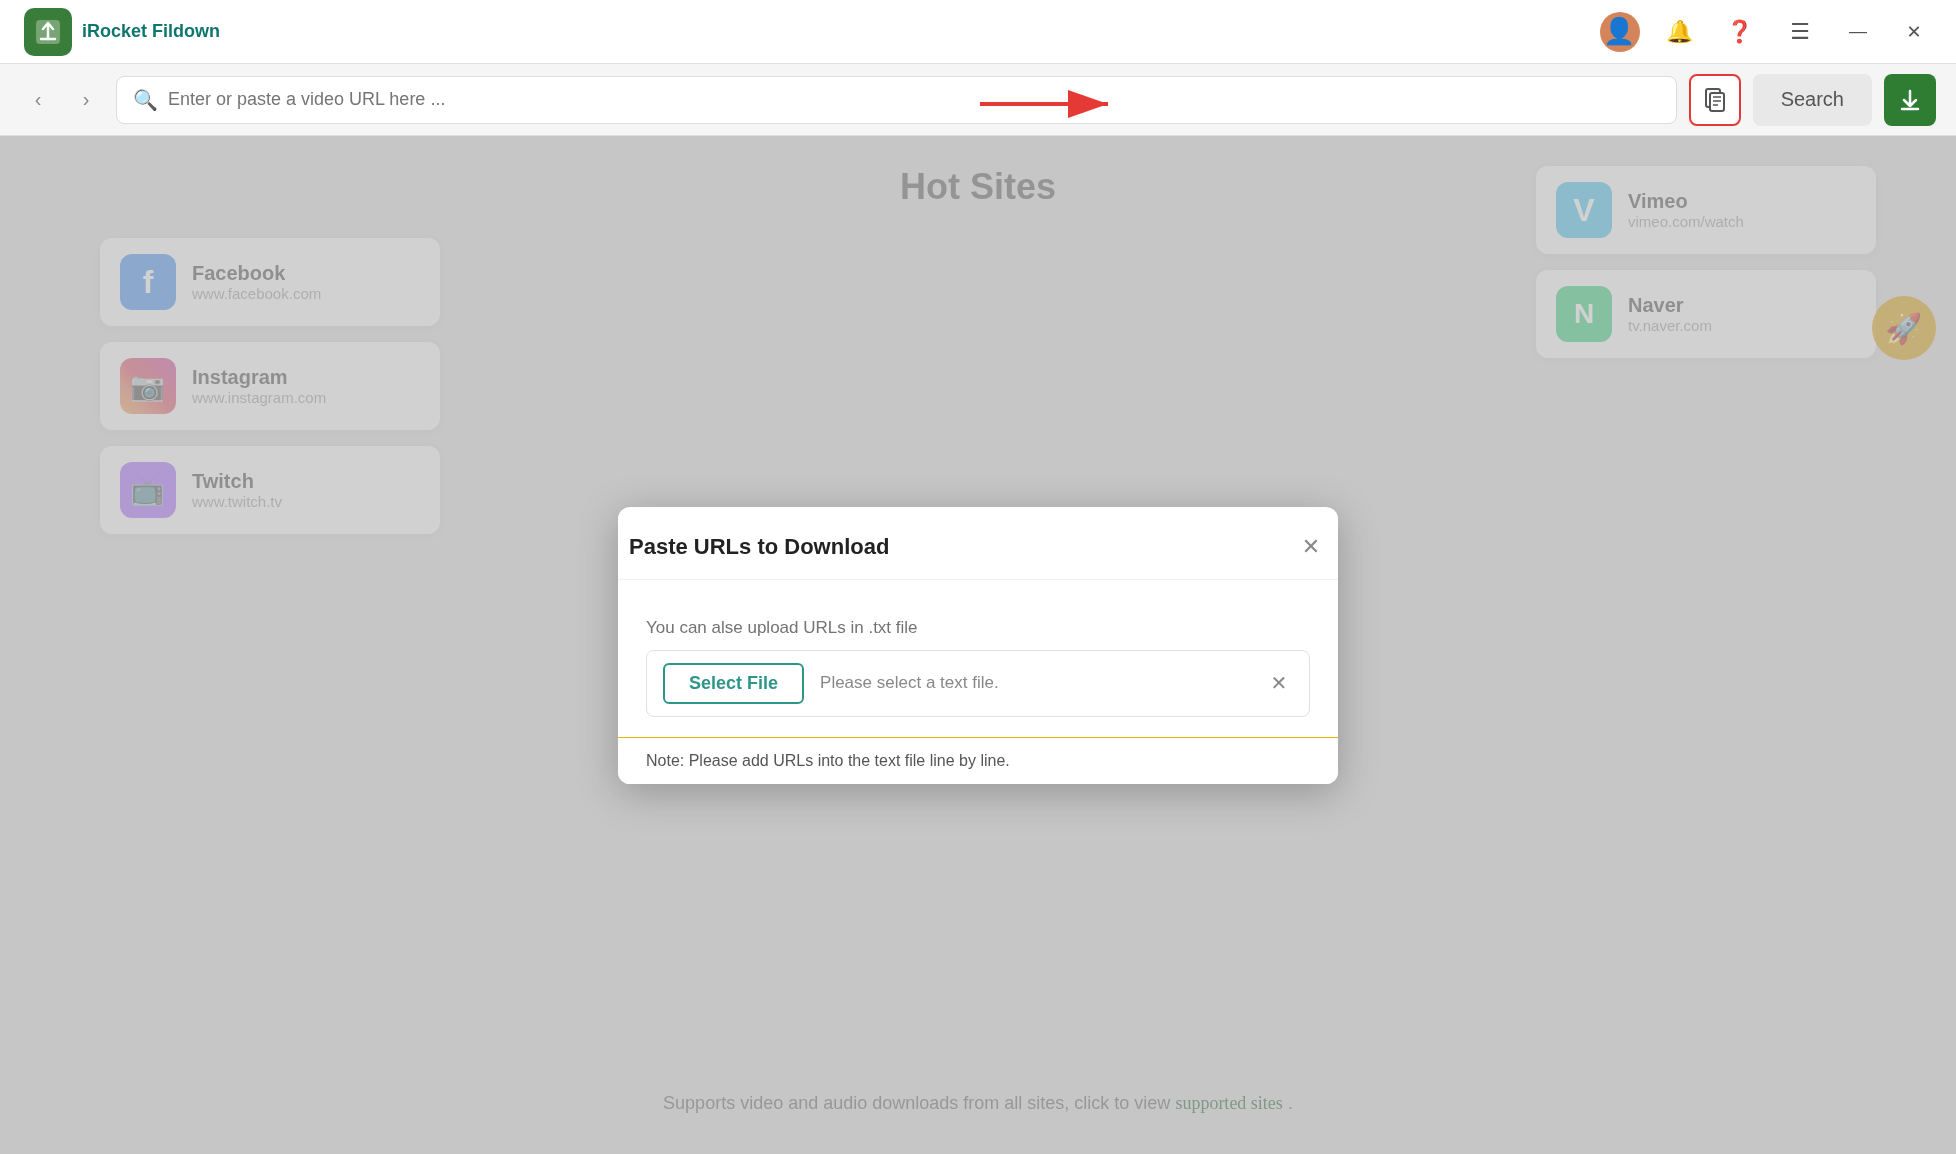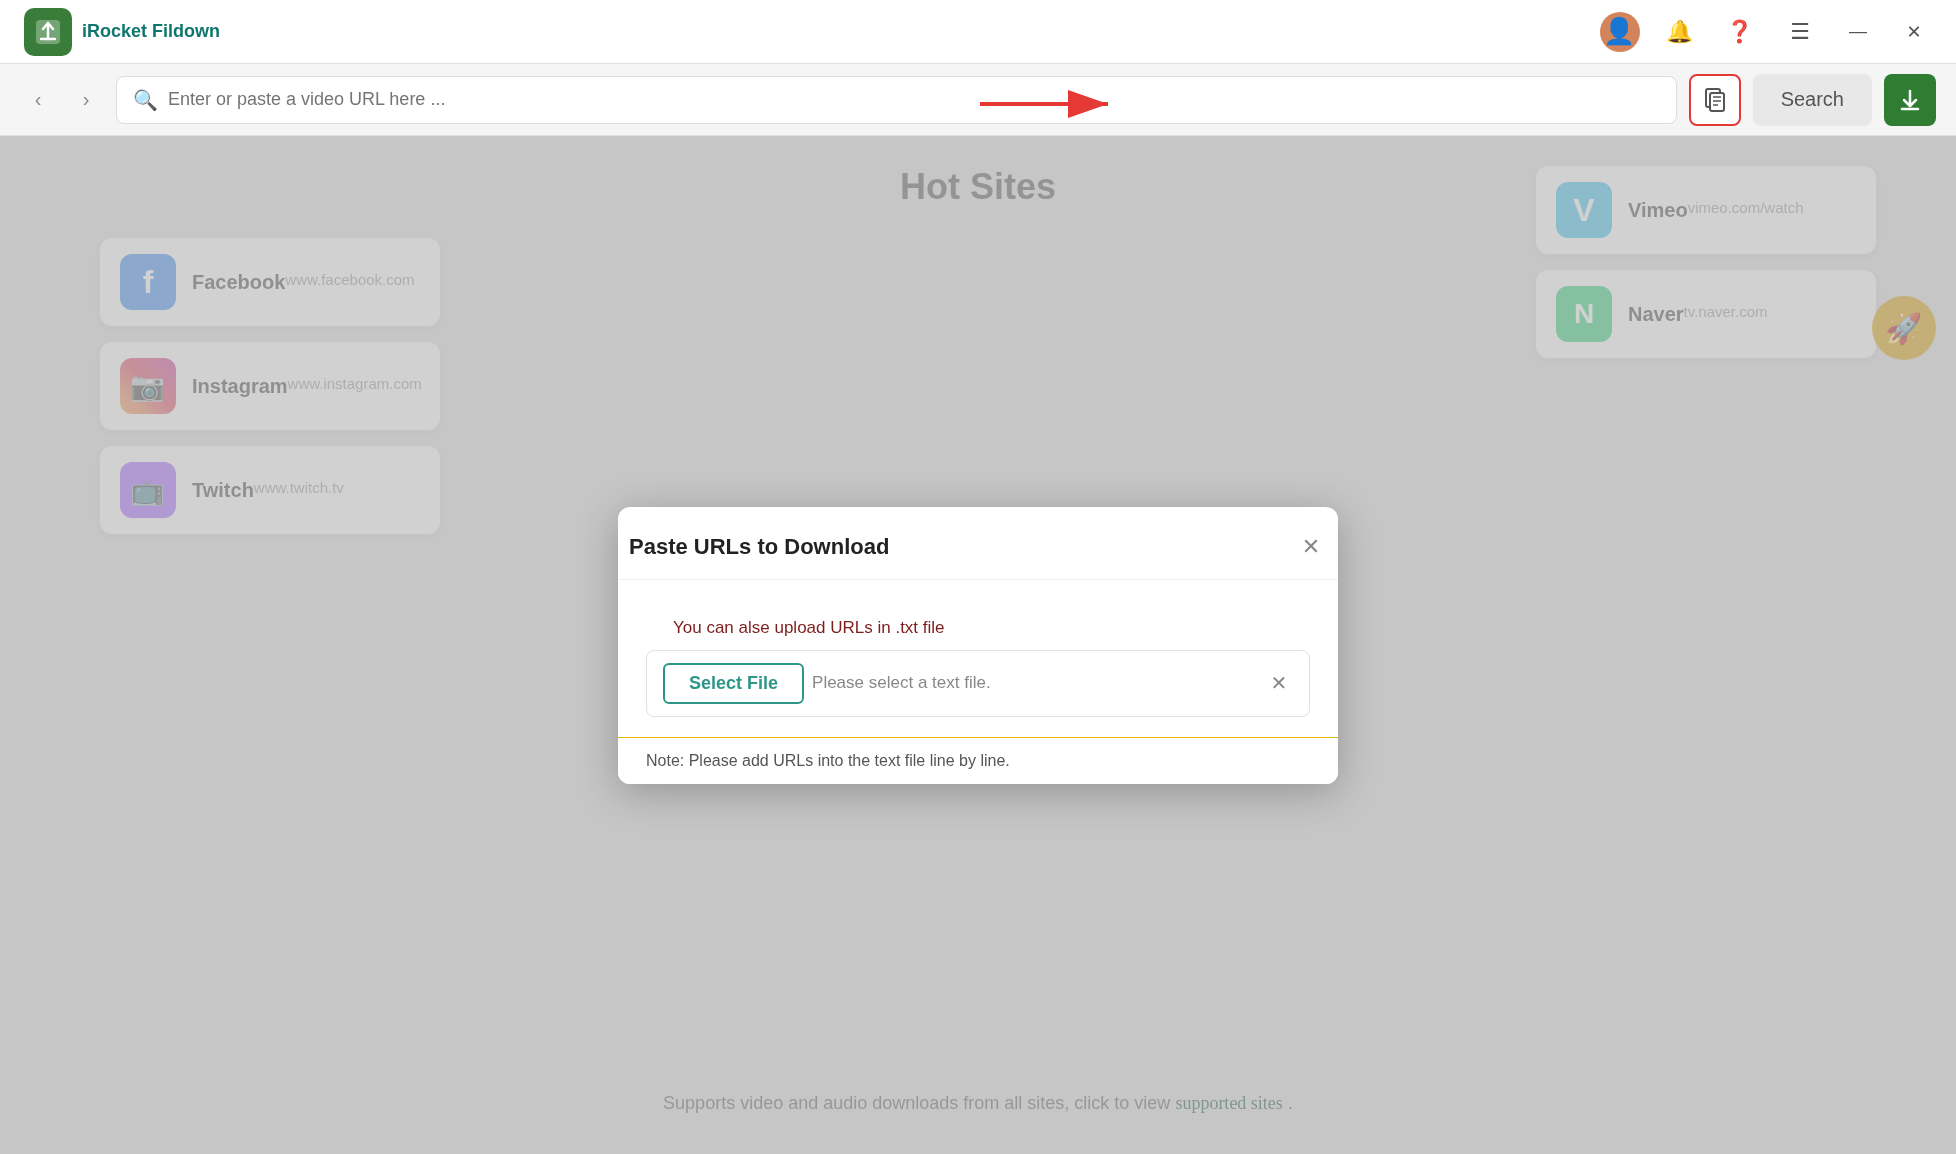--- a/index.html
+++ b/index.html
@@ -201,21 +201,21 @@
       align-items: center;
       justify-content: center;
       font-size: 32px;
       color: white;
       font-weight: 700;
       flex-shrink: 0;
     }
     .site-icon.facebook { background: #1877f2; }
     .site-icon.instagram { background: linear-gradient(45deg, #f09433, #e6683c, #dc2743, #cc2366, #bc1888); }
     .site-icon.twitch { background: #9146ff; }
-    .site-info { display: flex; flex-direction: row; }
+    .site-info { display: flex; flex-direction: column; }
     .site-name { font-size: 20px; font-weight: 600; color: #222; }
     .site-url { font-size: 15px; color: #888; }
 
     
     .site-cards-right {
       position: absolute;
       right: 80px;
       top: 30px;
       display: flex;
       flex-direction: column;
@@ -306,29 +306,28 @@
       color: #999;
       resize: none;
       outline: none;
       font-family: inherit;
     }
     .file-upload-section {
       margin-top: 18px;
     }
     .file-upload-label {
       font-size: 17px;
-      color: #7f1d1d;
+      color: #737373;
       margin-bottom: 12px;
       display: block;
-      margin-left: 27px;
     }
     .file-upload-row {
       display: flex;
       align-items: center;
-      gap: 8px;
+      gap: 16px;
       border: 1px solid #e0e0e0;
       border-radius: 8px;
       padding: 12px 16px;
     }
     .select-file-btn {
       padding: 8px 24px;
       border: 2px solid #2e9688;
       border-radius: 6px;
       background: white;
       color: #2e9688;

